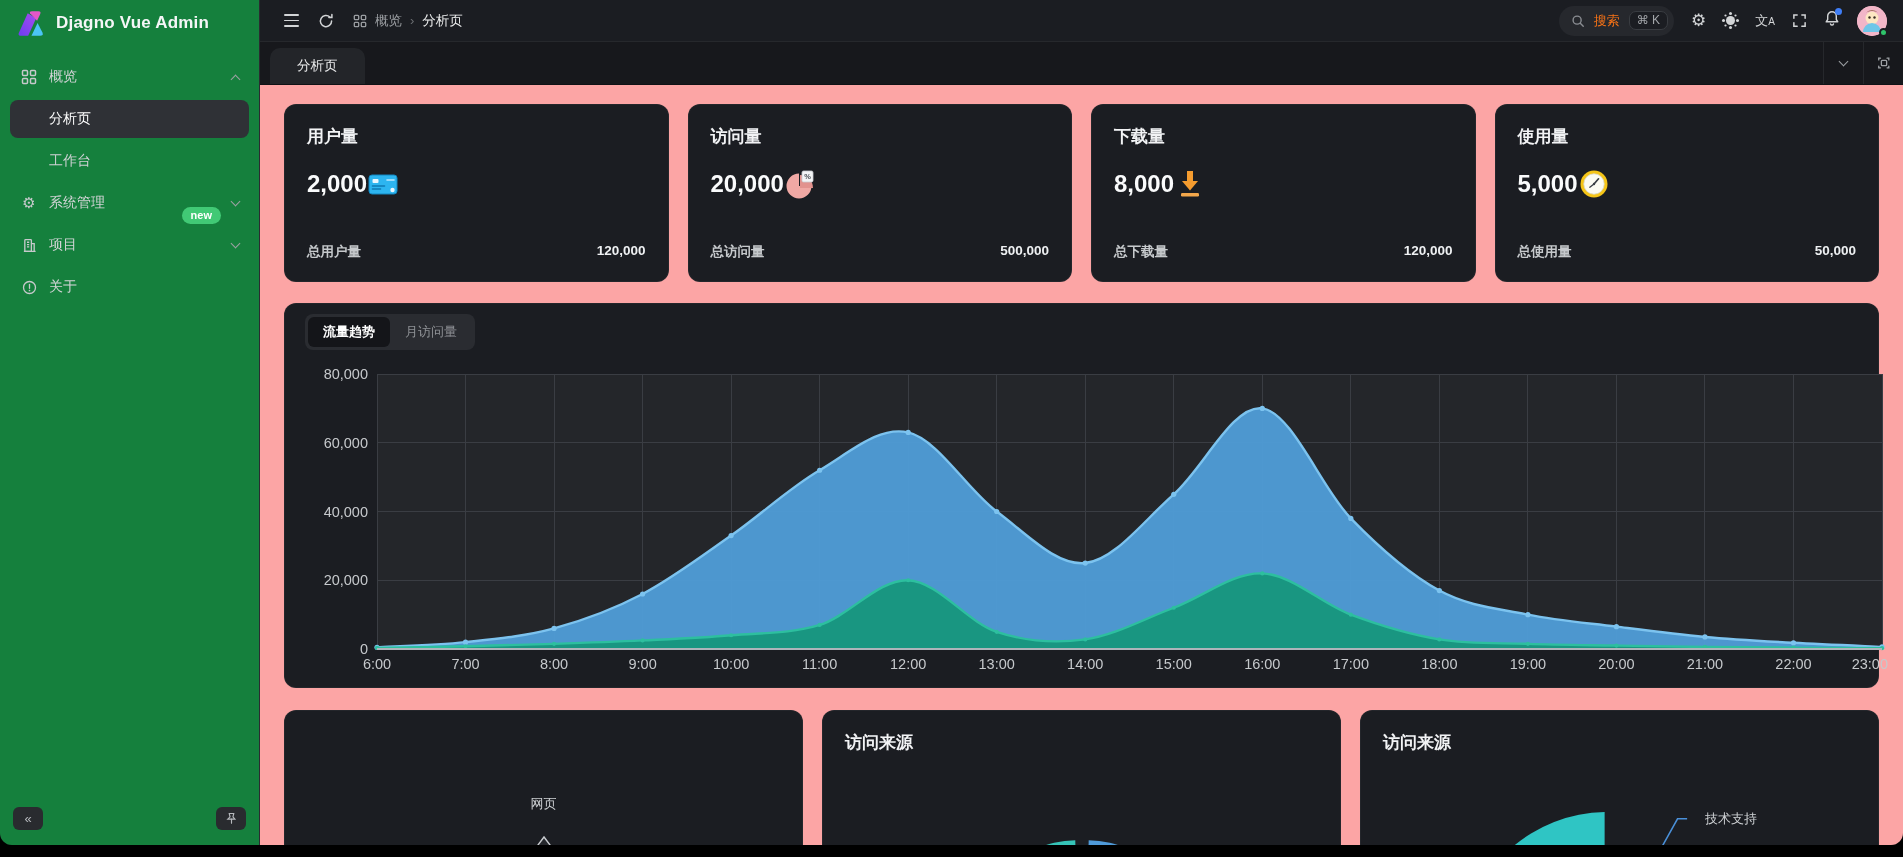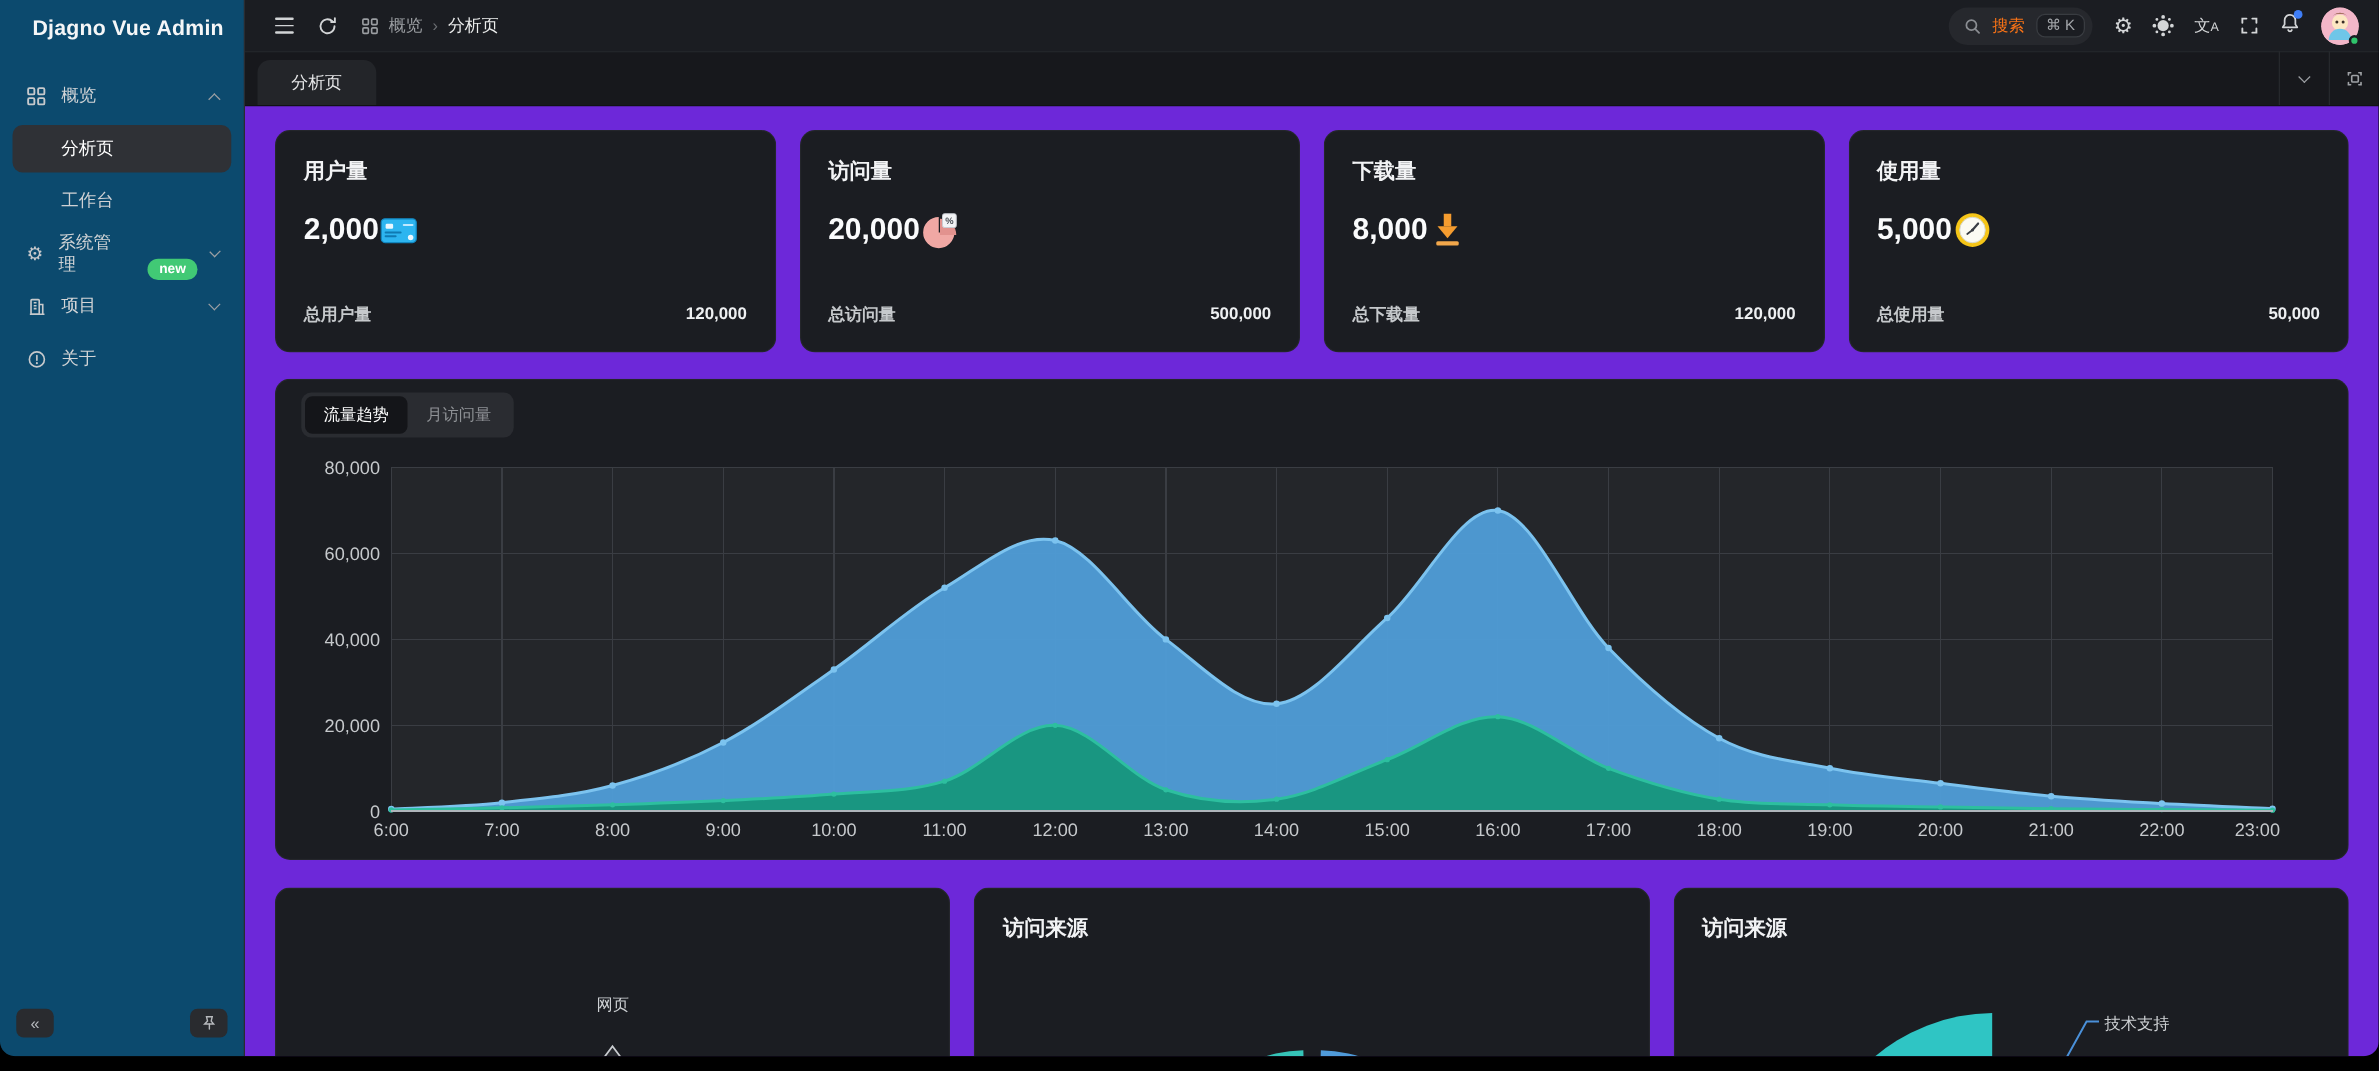--- a/index.html
+++ b/index.html
@@ -2,21 +2,21 @@
 <html><head>
 <meta charset="utf-8">
 <style>
   * { box-sizing: border-box; margin: 0; padding: 0; }
   html,body { width:1903px; height:857px; background:#000; overflow:hidden;
     font-family:"Liberation Sans","DejaVu Sans",sans-serif; color:#e8e9ea; }
   .app { position:relative; width:1903px; height:845px; display:flex;
     background:#131519; border-radius:0 0 12px 12px; overflow:hidden; }
 
   
-  .sidebar { width:196px; flex-shrink:0; background:#0c4a6e; border-right:1px solid #2a2c31;
+  .sidebar { width:260px; flex-shrink:0; background:#15803d; border-right:1px solid #2a2c31;
     display:flex; flex-direction:column; }
   .logo-row { height:42px; display:flex; align-items:center; gap:10px; padding:0 16px; margin-top:2px; }
   .app-title { font-size:17px; font-weight:700; color:#f5f6f7; white-space:nowrap; letter-spacing:.2px; }
   .nav { flex:1; padding:14px 10px 0 10px; }
   .nav-item { height:38px; display:flex; align-items:center; gap:11px; padding:0 10px;
     border-radius:8px; color:#d2d4d6; font-size:14px; cursor:pointer; margin-bottom:4px; }
   .nav-item .grow { flex:1; }
   .nav-icon { width:18px; display:flex; justify-content:center; color:#c7c9cc; font-size:15px; }
   .nav-child { padding-left:39px; color:#cfd1d4; }
   .nav-child.selected { background:#2f3136; color:#ffffff; }
@@ -63,34 +63,34 @@
 
   .tabbar { height:43px; background:#17181c; display:flex; align-items:flex-end;
     justify-content:space-between; border-bottom:1px solid #101216; }
   .tab { margin-left:10px; height:36px; background:#232529; border-radius:10px 10px 0 0;
     padding:0 27px; display:flex; align-items:center; font-size:13.5px; color:#e8e9ea; cursor:pointer; }
   .tab-actions { display:flex; height:43px; }
   .tab-action { width:40px; border-left:1px solid #26282c; display:flex; align-items:center;
     justify-content:center; color:#9ea1a5; cursor:pointer; }
 
   
-  .content { flex:1; min-height:0; padding:19px 24px; background:#6d28d9; overflow:hidden; }
+  .content { flex:1; min-height:0; padding:19px 24px; background:#fca5a5; overflow:hidden; }
   .card { background:#1b1d22; border:1px solid rgba(255,255,255,.045); border-radius:12px; }
   .stats-row { display:flex; gap:19px; margin-bottom:21px; }
   .stat-card { flex:1; height:178px; padding:20px 22px; display:flex; flex-direction:column; }
   .stat-title { font-size:17px; font-weight:700; color:#f2f3f5; }
   .stat-mid { display:flex; align-items:center; justify-content:flex-start; margin-top:20px; }
   .stat-value { font-size:24px; font-weight:600; color:#fafbfc; }
   .stat-footer { margin-top:auto; display:flex; justify-content:space-between; font-size:13.5px; color:#c6c9cc;font-weight:bold; }
   .stat-footer .fv { color:#eef0f2; }
 
   .chart-card { height:385px; padding:10px 20px 8px; margin-bottom:22px; display:flex; flex-direction:column; }
   .seg { display:inline-flex; background:#2a2c31; border-radius:8px; padding:3px; align-self:flex-start; }
   .seg-item { padding:6px 15px; font-size:13px; color:#8f9296; border-radius:6px; cursor:pointer; }
-  .seg-item.active { background:#141519; color:#fff; font-weight:400;text-align:right; }
+  .seg-item.active { background:#141519; color:#fff; font-weight:700;text-align:right; }
   .chart-wrap { flex:1; margin-top:10px; position:relative; }
   .chart-wrap svg { position:absolute; inset:0; }
 
   .bottom-row { display:flex; gap:19px; height:300px; }
   .bottom-card { flex:1; position:relative; padding:20px 22px; overflow:hidden; }
   .bottom-title { font-size:17px; font-weight:700; color:#f2f3f5; }
   .frag-label { position:absolute; font-size:13px; color:#ced1d4; }
   .frag1-label { top:84px; left:0; right:0; text-align:center; }
   .frag1-svg { position:absolute; top:122px; left:50%; transform:translateX(-50%); }
   .frag-svg-abs { position:absolute; left:0; top:0; width:100%; height:100%; }

